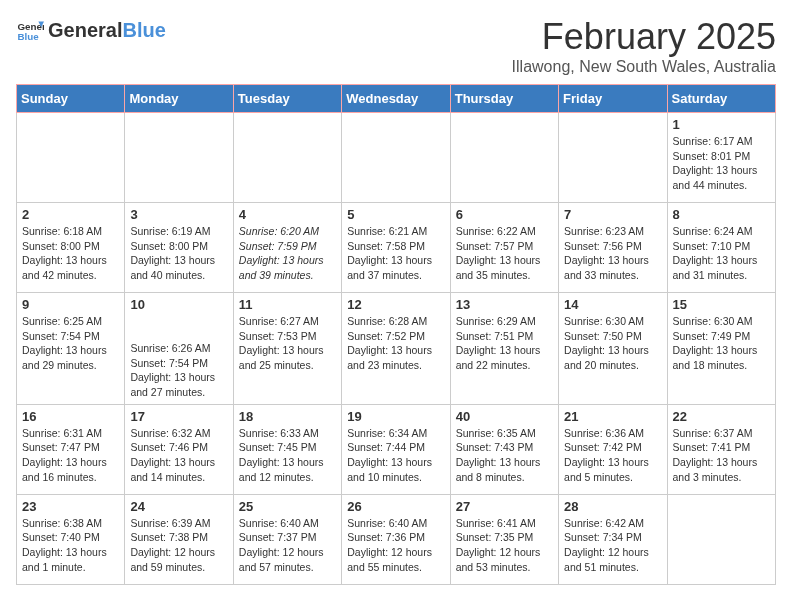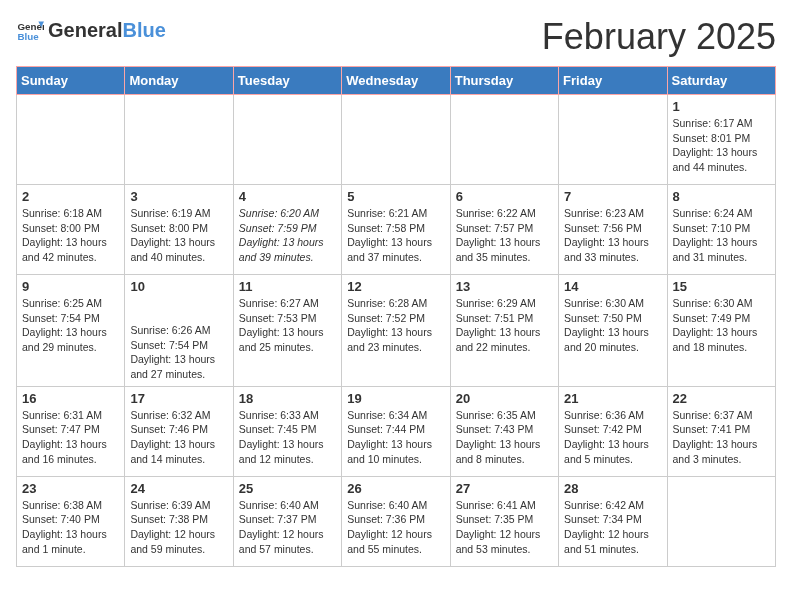--- a/index.html
+++ b/index.html
@@ -87,20 +87,21 @@
       <polygon points="32,8 40,8 36,16" fill="#4a90d9"></polygon>
     </svg>
     <div>
       <div style="font-size:20px;font-weight:bold;color:#333;line-height:1.1">
         <span>General</span><span style="color:#4a90d9">Blue</span>
       </div>
     </div>
   </div>
   <div class="title-area">
     <div class="month-title">February 2025</div>
+    <div class="location-title">Illawong, New South Wales, Australia</div>
   </div>
 </div>
 
 <table class="calendar-table">
   <thead>
     <tr>
     <th>Sunday</th>
         <th>Monday</th>
         <th>Tuesday</th>
         <th>Wednesday</th>
@@ -250,21 +251,21 @@
 and 12 minutes.</div>
         </td>
         <td>
           <span class="day-number">19</span>
           <div class="day-info" style="white-space: pre-line;">Sunrise: 6:34 AM
 Sunset: 7:44 PM
 Daylight: 13 hours
 and 10 minutes.</div>
         </td>
         <td>
-          <span class="day-number">20</span>
+          <span class="day-number">40</span>
           <div class="day-info" style="white-space: pre-line;">Sunrise: 6:35 AM
 Sunset: 7:43 PM
 Daylight: 13 hours
 and 8 minutes.</div>
         </td>
         <td>
           <span class="day-number">21</span>
           <div class="day-info" style="white-space: pre-line;">Sunrise: 6:36 AM
 Sunset: 7:42 PM
 Daylight: 13 hours

